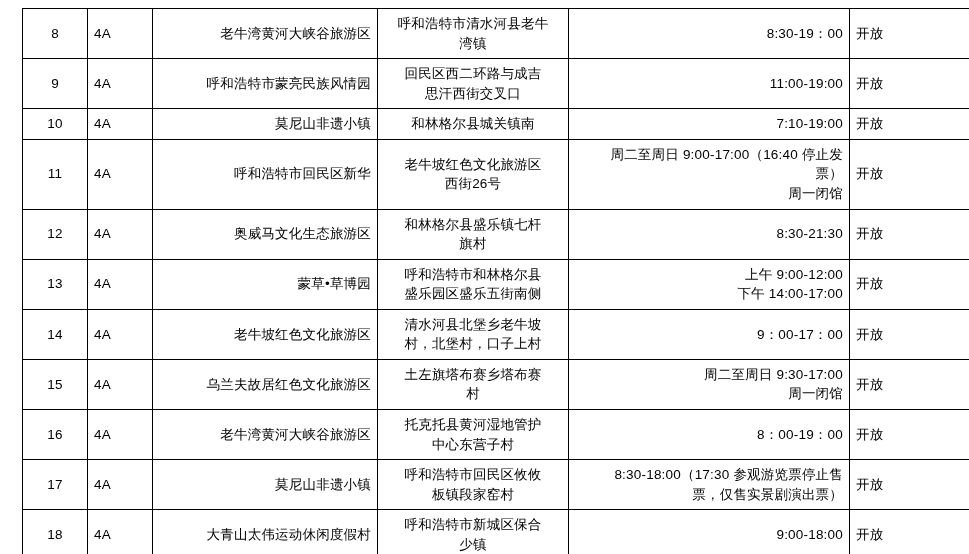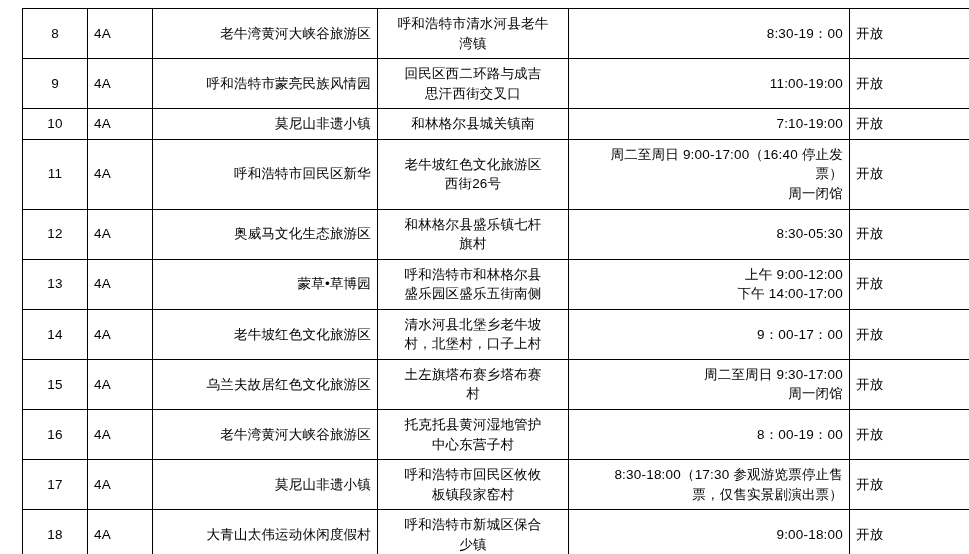--- a/index.html
+++ b/index.html
@@ -133,21 +133,21 @@
 
       <tr>
         <td class="c-index">12</td>
         <td class="c-level">4A</td>
         <td class="c-name">奥威马文化生态旅游区</td>
         <td class="c-addr">
           <span class="line">和林格尔县盛乐镇七杆</span>
           <span class="line">旗村</span>
         </td>
         <td class="c-time">
-          <span class="line">8:30-05:30</span>
+          <span class="line">8:30-21:30</span>
         </td>
         <td class="c-status">开放</td>
       </tr>
 
       <tr>
         <td class="c-index">13</td>
         <td class="c-level">4A</td>
         <td class="c-name">蒙草•草博园</td>
         <td class="c-addr">
           <span class="line">呼和浩特市和林格尔县</span>

